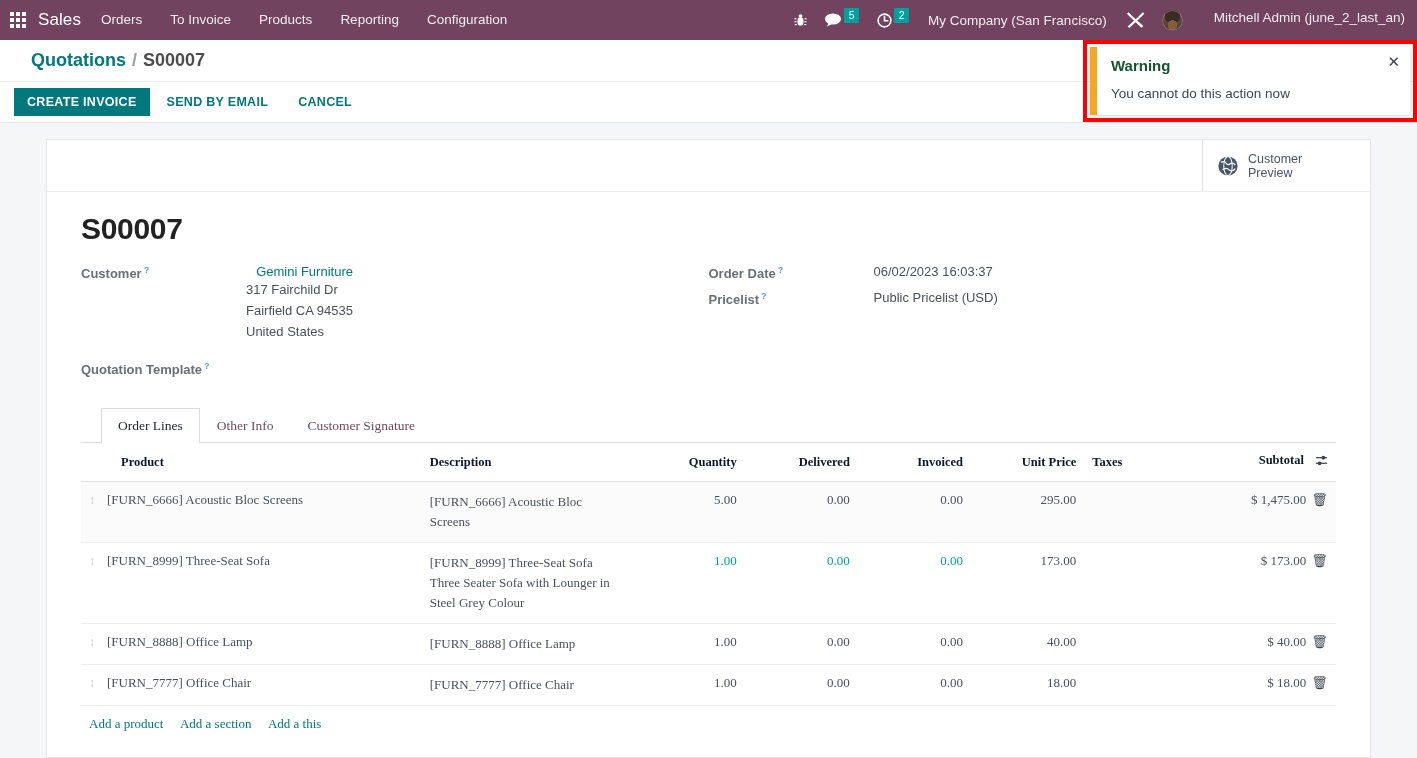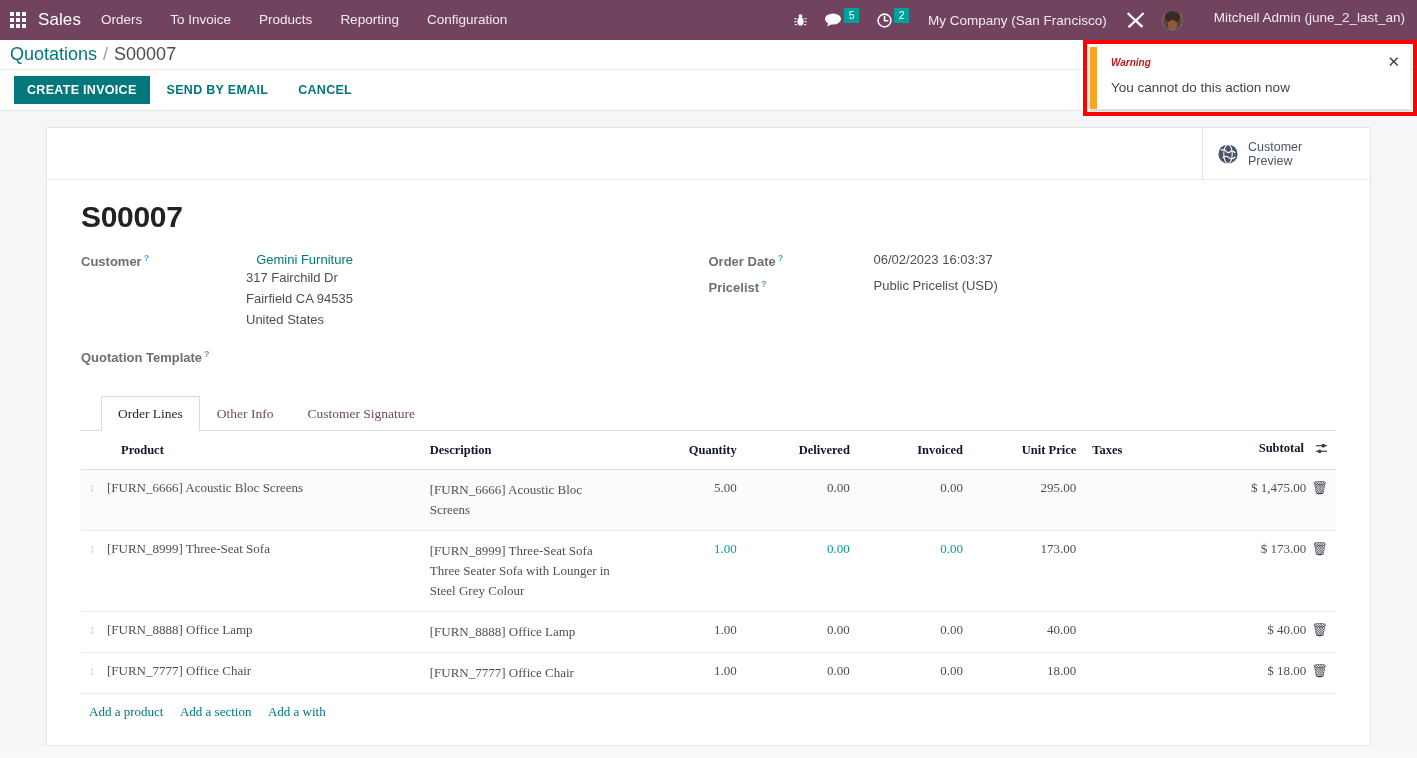--- a/index.html
+++ b/index.html
@@ -99,25 +99,26 @@
       radial-gradient(circle at 50% 30%, #3b2b24 0 42%, rgba(0,0,0,0) 43%),
       linear-gradient(#6d574a, #4a3b33);
     box-shadow: inset 0 0 0 1px rgba(255,255,255,.25);
     flex: none;
   }
   .user-name { font-size: 13.5px; color: #f3eaf0; white-space: nowrap; }
 
   
   .control-panel { background: #ffffff; border-bottom: 1px solid #e7e7e7; }
   .breadcrumb-row {
-    height: 30px;
+    height: 42px;
     display: flex;
     align-items: center;
-    padding: 0 10px;
+    padding: 0 31px;
     border-bottom: 1px solid #ededed;
+    font-weight: bold;
   }
   .bc-link {
     color: #00787d;
     font-size: 18px;
     cursor: pointer;
   }
   .bc-sep { color: #9aa0a6; font-size: 18px; padding: 0 6px; }
   .bc-current { color: #4c4c4c; font-size: 18px; }
 
   .buttons-row {
@@ -315,25 +316,24 @@
     background: transparent;
   }
   .notif {
     background: #ffffff;
     border-left: 7px solid #f5a623;
     box-shadow: 0 1px 4px rgba(0,0,0,.18);
     padding: 10px 12px 14px 14px;
     position: relative;
   }
   .notif-title {
-    color: #b91c1c;
+    color: #14532d;
     font-weight: bold;
-    font-size: 10px;
+    font-size: 15px;
     margin-bottom: 12px;
-    font-style: italic;
   }
   .notif-close {
     position: absolute;
     top: 7px; right: 10px;
     color: #3b4148;
     font-size: 15px;
     cursor: pointer;
     line-height: 1;
   }
   .notif-msg { font-size: 13.5px; color: #3e454c; }
@@ -586,21 +586,21 @@
               <td class="left"></td>
               <td>
                 <span>$ 18.00</span>
                 <span class="trash">🗑</span>
               </td>
             </tr>
             <tr>
               <td colspan="8" class="left addlinks" style="border-bottom:none">
                 <span>Add a product</span>
                 <span>Add a section</span>
-                <span>Add a with</span>
+                <span>Add a this</span>
               </td>
             </tr>
           </tbody>
         </table>
       </div>
     </div>
   </div>
 </div>
 
 </body></html>

